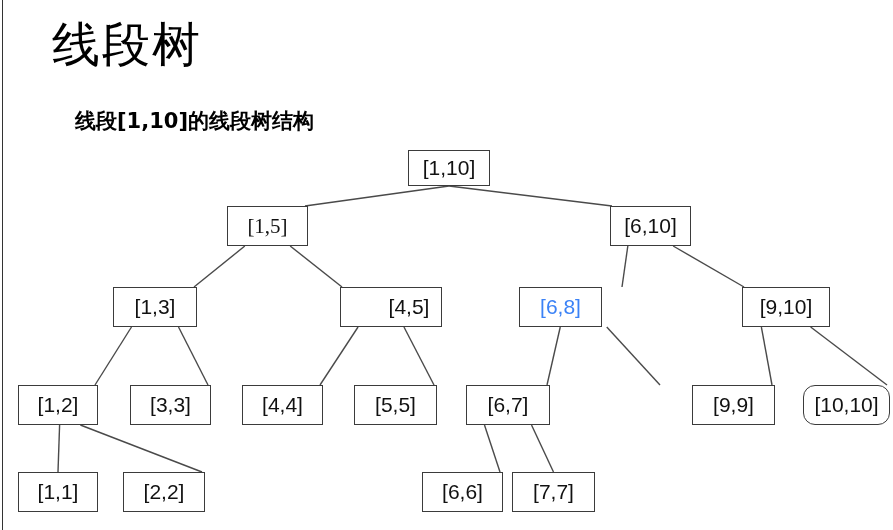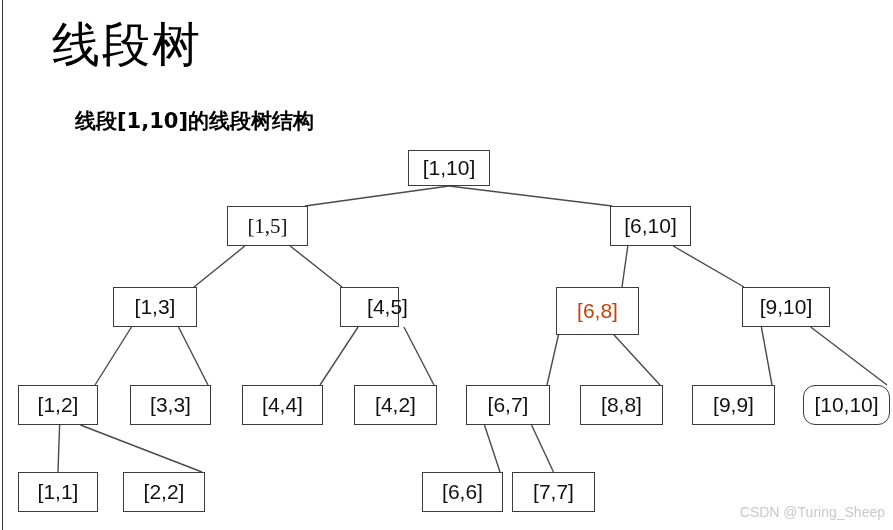--- a/index.html
+++ b/index.html
@@ -118,32 +118,30 @@
         <line x1="59.6" y1="425" x2="58" y2="472" stroke="#4a4a4a" stroke-width="1.4"></line>
         <line x1="80.4" y1="425" x2="202" y2="472" stroke="#4a4a4a" stroke-width="1.4"></line>
         <line x1="484.48" y1="425" x2="500" y2="472" stroke="#4a4a4a" stroke-width="1.4"></line>
         <line x1="531.52" y1="425" x2="553.5" y2="472" stroke="#4a4a4a" stroke-width="1.4"></line>
       </svg>
 
   <div class="node" style="left: 408px; top: 150px; width: 82px; height: 36px; border-color: rgb(59, 59, 59); color: rgb(17, 17, 17);">[1,10]</div>
       <div class="node" style="left: 227px; top: 206px; width: 81px; height: 40px; border-color: rgb(59, 59, 59); color: rgb(17, 17, 17); font-family: Liberation Serif, serif;">[1,5]</div>
       <div class="node" style="left: 610px; top: 206px; width: 81px; height: 40px; border-color: rgb(59, 59, 59); color: rgb(17, 17, 17);">[6,10]</div>
       <div class="node" style="left: 113px; top: 287px; width: 84px; height: 40px; border-color: rgb(59, 59, 59); color: rgb(17, 17, 17);">[1,3]</div>
-      <div class="node" style="left: 340px; top: 287px; width: 59px; height: 40px; border-color: rgb(59, 59, 59); color: rgb(17, 17, 17); padding-left: 36px;">[4,5]</div>
-      <div class="node" style="left: 556px; top: 287px; width: 83px; height: 48px; border-color: rgb(59, 59, 59); color: #c2410c;">[6,8]</div>
+      <div class="node" style="left: 340px; top: 287px; width: 102px; height: 40px; border-color: rgb(59, 59, 59); color: rgb(17, 17, 17); padding-left: 36px;">[4,5]</div>
+      <div class="node" style="left: 519px; top: 287px; width: 83px; height: 40px; border-color: rgb(59, 59, 59); color: #3b82f6;">[6,8]</div>
       <div class="node" style="left: 742px; top: 287px; width: 88px; height: 40px; border-color: rgb(59, 59, 59); color: rgb(17, 17, 17);">[9,10]</div>
       <div class="node" style="left: 18px; top: 385px; width: 80px; height: 40px; border-color: rgb(59, 59, 59); color: rgb(17, 17, 17);">[1,2]</div>
       <div class="node" style="left: 130px; top: 385px; width: 81px; height: 40px; border-color: rgb(59, 59, 59); color: rgb(17, 17, 17);">[3,3]</div>
       <div class="node" style="left: 242px; top: 385px; width: 81px; height: 40px; border-color: rgb(59, 59, 59); color: rgb(17, 17, 17);">[4,4]</div>
-      <div class="node" style="left: 354px; top: 385px; width: 83px; height: 40px; border-color: rgb(59, 59, 59); color: rgb(17, 17, 17);">[4,2]</div>
+      <div class="node" style="left: 354px; top: 385px; width: 83px; height: 40px; border-color: rgb(59, 59, 59); color: rgb(17, 17, 17);">[5,5]</div>
       <div class="node" style="left: 466px; top: 385px; width: 84px; height: 40px; border-color: rgb(59, 59, 59); color: rgb(17, 17, 17);">[6,7]</div>
-      <div class="node" style="left: 580px; top: 385px; width: 83px; height: 40px; border-color: rgb(59, 59, 59); color: rgb(17, 17, 17);">[8,8]</div>
       <div class="node" style="left: 692px; top: 385px; width: 83px; height: 40px; border-color: rgb(59, 59, 59); color: rgb(17, 17, 17);">[9,9]</div>
       <div class="node" style="left: 803px; top: 385px; width: 87px; height: 40px; border-color: rgb(59, 59, 59); color: rgb(17, 17, 17); border-radius: 12px;">[10,10]</div>
       <div class="node" style="left: 18px; top: 472px; width: 80px; height: 40px; border-color: rgb(59, 59, 59); color: rgb(17, 17, 17);">[1,1]</div>
       <div class="node" style="left: 123px; top: 472px; width: 82px; height: 40px; border-color: rgb(59, 59, 59); color: rgb(17, 17, 17);">[2,2]</div>
       <div class="node" style="left: 422px; top: 472px; width: 81px; height: 40px; border-color: rgb(59, 59, 59); color: rgb(17, 17, 17);">[6,6]</div>
       <div class="node" style="left: 512px; top: 472px; width: 83px; height: 40px; border-color: rgb(59, 59, 59); color: rgb(17, 17, 17);">[7,7]</div>
     </div>
 
-  <div id="watermark">CSDN @Turing_Sheep</div>
 
 </div>
 
 </body></html>

